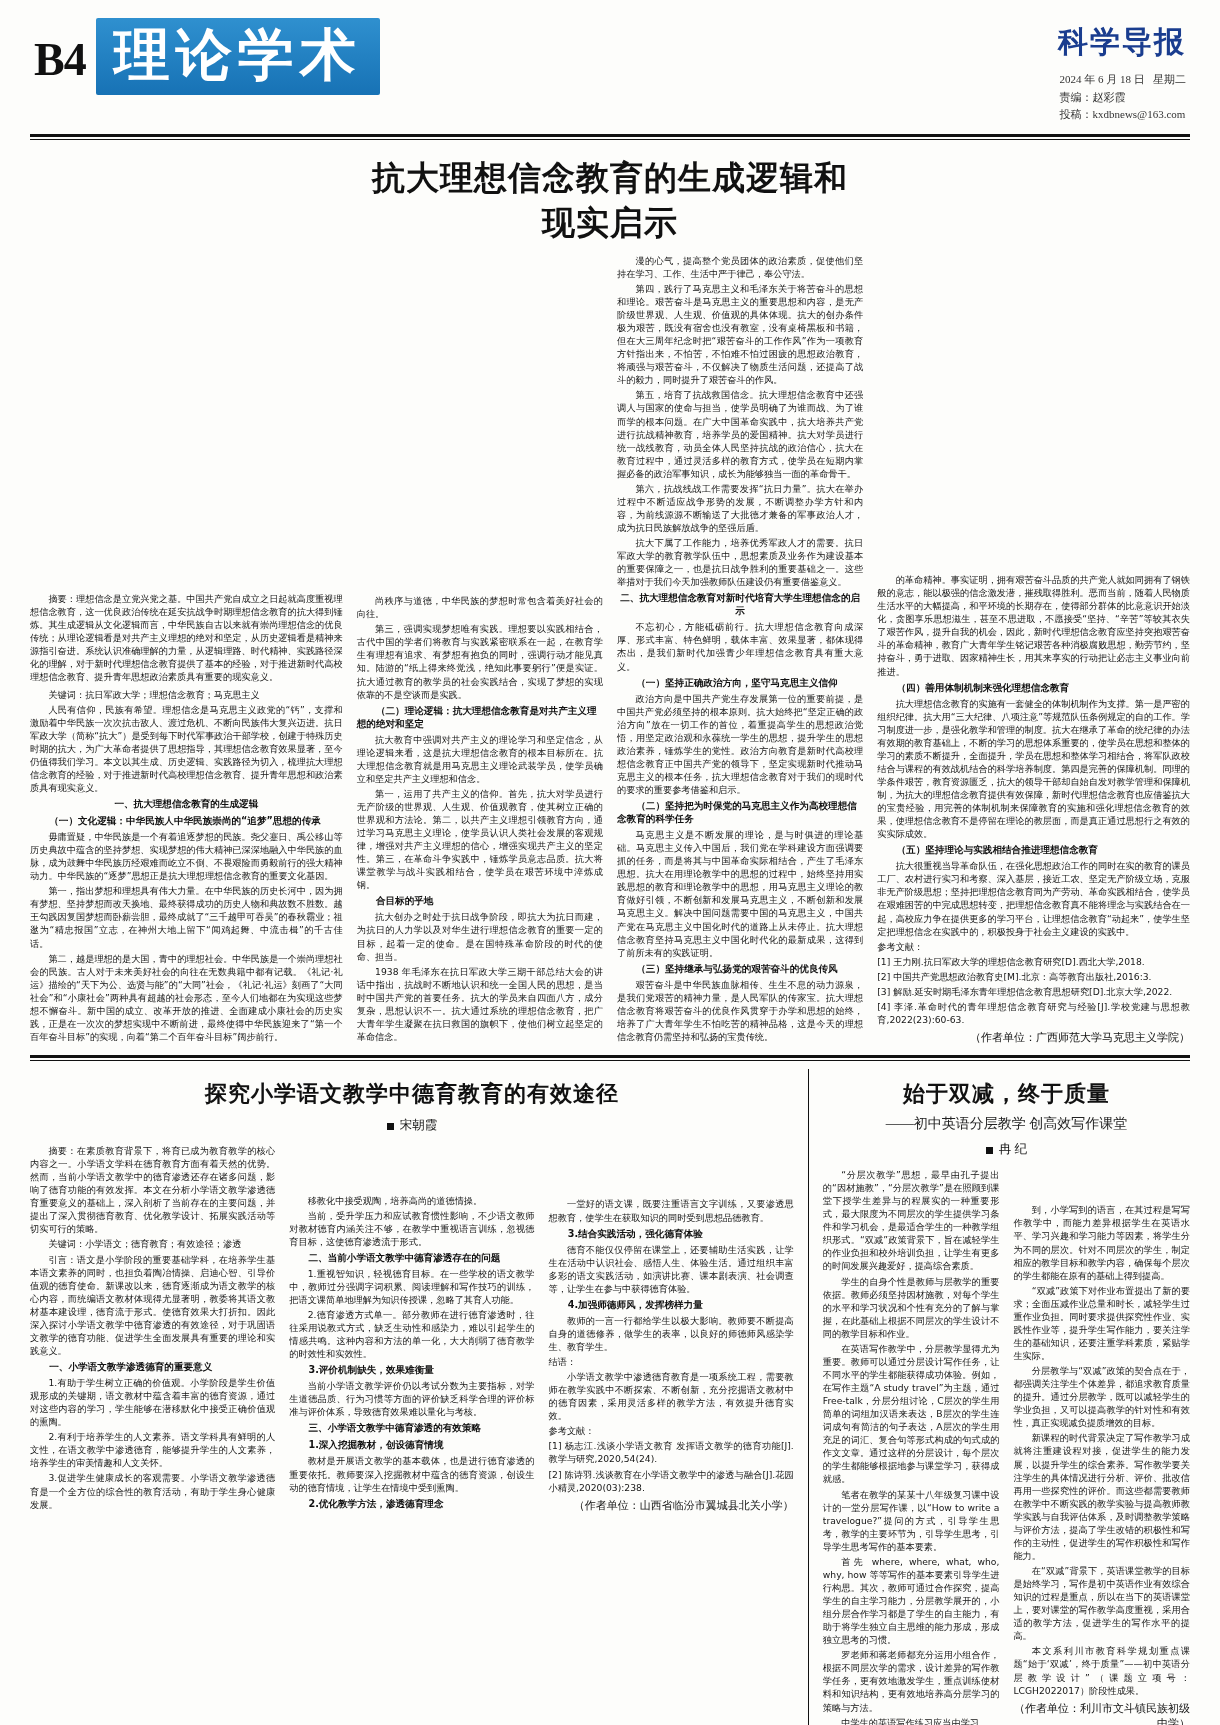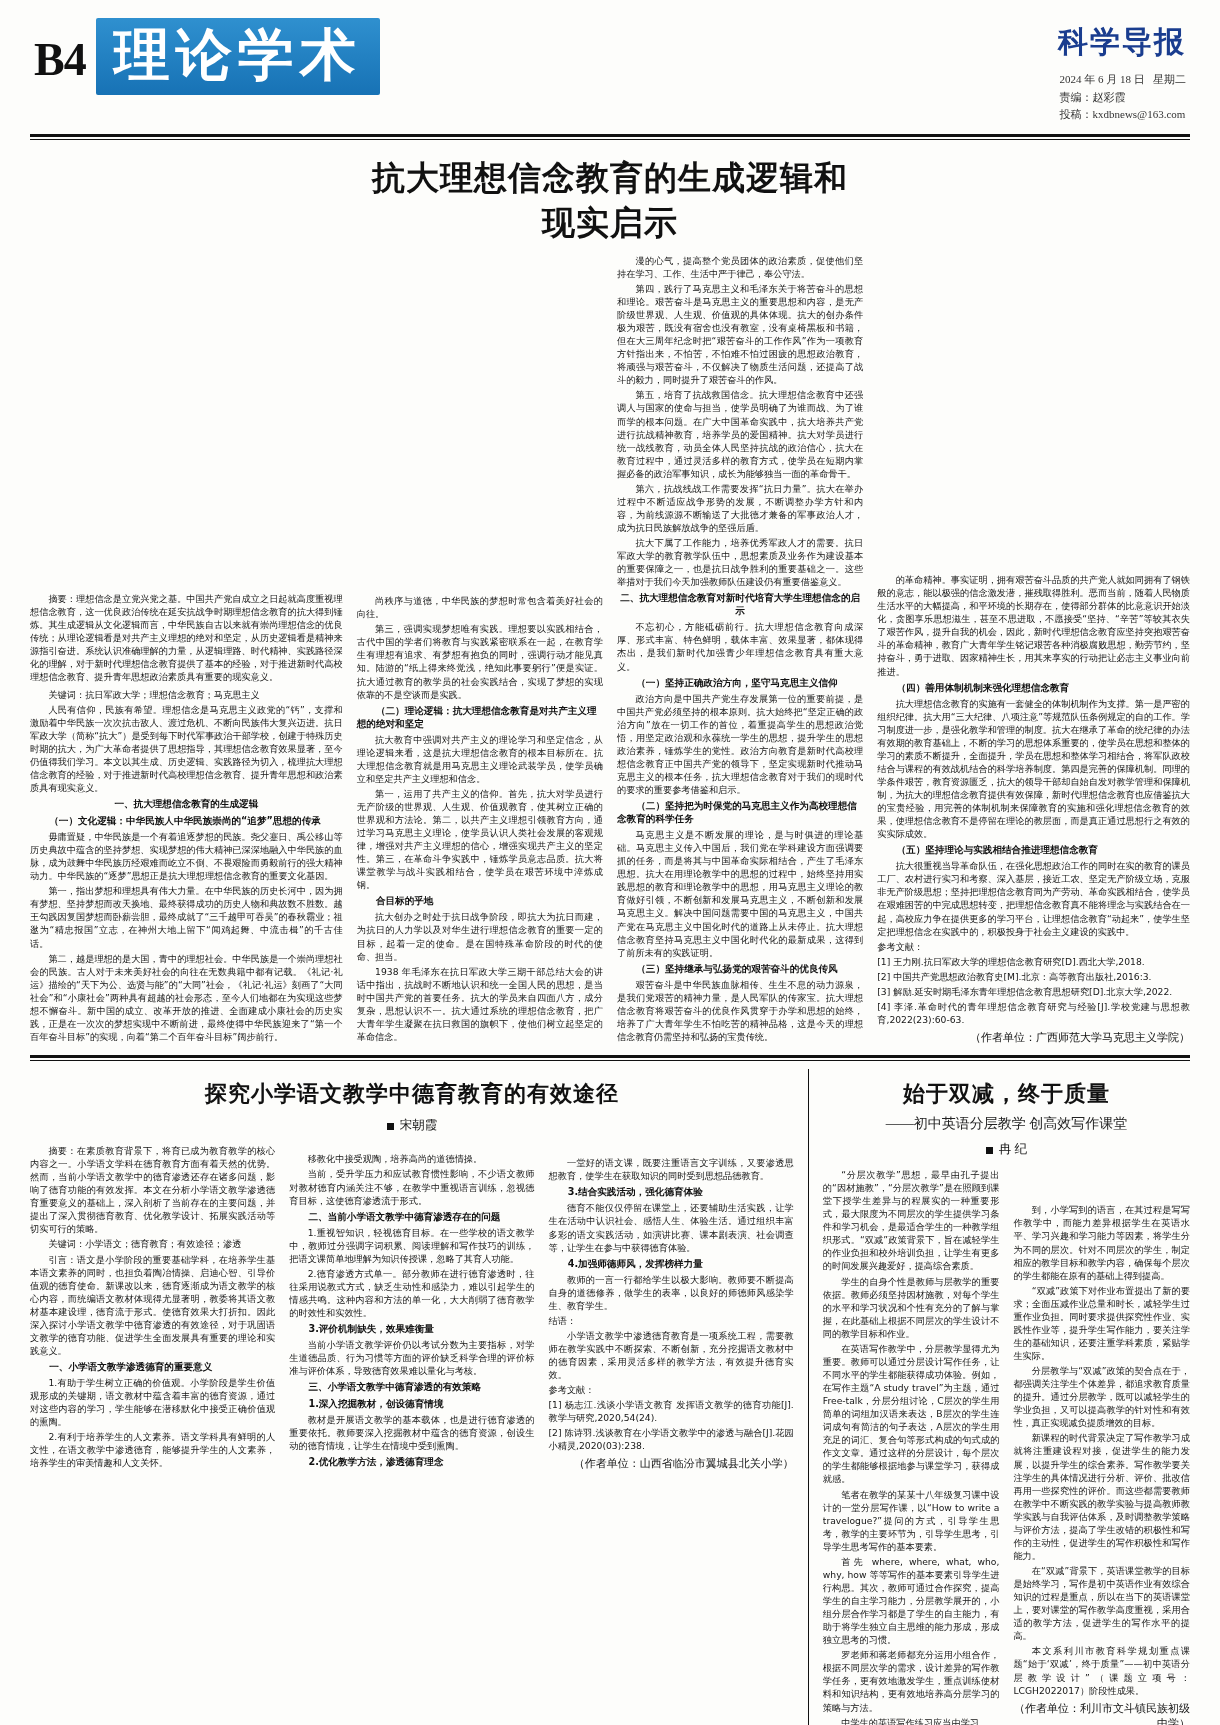--- a/index.html
+++ b/index.html
@@ -180,20 +180,21 @@
       <div class="art-title small">探究小学语文教学中德育教育的有效途径</div>
       <div class="byline"><span class="sq"></span><span>宋朝霞</span></div>
       <div class="cols" style="gap:14px;">
         <div class="col">
           <p class="lead-abs">摘要：在素质教育背景下，将育已成为教育教学的核心内容之一。小学语文学科在德育教育方面有着天然的优势。然而，当前小学语文教学中的德育渗透还存在诸多问题，影响了德育功能的有效发挥。本文在分析小学语文教学渗透德育重要意义的基础上，深入剖析了当前存在的主要问题，并提出了深入贯彻德育教育、优化教学设计、拓展实践活动等切实可行的策略。</p>
           <p class="lead-abs" style="margin-top:0;">关键词：小学语文；德育教育；有效途径；渗透</p>
           <p>引言：语文是小学阶段的重要基础学科，在培养学生基本语文素养的同时，也担负着陶冶情操、启迪心智、引导价值观的德育使命。新课改以来，德育逐渐成为语文教学的核心内容，而统编语文教材体现得尤显著明，教委将其语文教材基本建设理，德育流于形式。使德育效果大打折扣。因此深入探讨小学语文教学中德育渗透的有效途径，对于巩固语文教学的德育功能、促进学生全面发展具有重要的理论和实践意义。</p>
           <h4 class="left">一、小学语文教学渗透德育的重要意义</h4>
           <p>1.有助于学生树立正确的价值观。小学阶段是学生价值观形成的关键期，语文教材中蕴含着丰富的德育资源，通过对这些内容的学习，学生能够在潜移默化中接受正确价值观的熏陶。</p>
           <p>2.有利于培养学生的人文素养。语文学科具有鲜明的人文性，在语文教学中渗透德育，能够提升学生的人文素养，培养学生的审美情趣和人文关怀。</p>
+          <p>3.促进学生健康成长的客观需要。小学语文教学渗透德育是一个全方位的综合性的教育活动，有助于学生身心健康发展。</p>
         </div>
         <div class="col">
           <p>移教化中接受观陶，培养高尚的道德情操。</p>
           <p>当前，受升学压力和应试教育惯性影响，不少语文教师对教材德育内涵关注不够，在教学中重视语言训练，忽视德育目标，这使德育渗透流于形式。</p>
           <h4 class="left">二、当前小学语文教学中德育渗透存在的问题</h4>
           <p>1.重视智知识，轻视德育目标。在一些学校的语文教学中，教师过分强调字词积累、阅读理解和写作技巧的训练，把语文课简单地理解为知识传授课，忽略了其育人功能。</p>
           <p>2.德育渗透方式单一。部分教师在进行德育渗透时，往往采用说教式方式，缺乏生动性和感染力，难以引起学生的情感共鸣。这种内容和方法的单一化，大大削弱了德育教学的时效性和实效性。</p>
           <h4 class="left">3.评价机制缺失，效果难衡量</h4>
           <p>当前小学语文教学评价仍以考试分数为主要指标，对学生道德品质、行为习惯等方面的评价缺乏科学合理的评价标准与评价体系，导致德育效果难以量化与考核。</p>
           <h4 class="left">三、小学语文教学中德育渗透的有效策略</h4>

